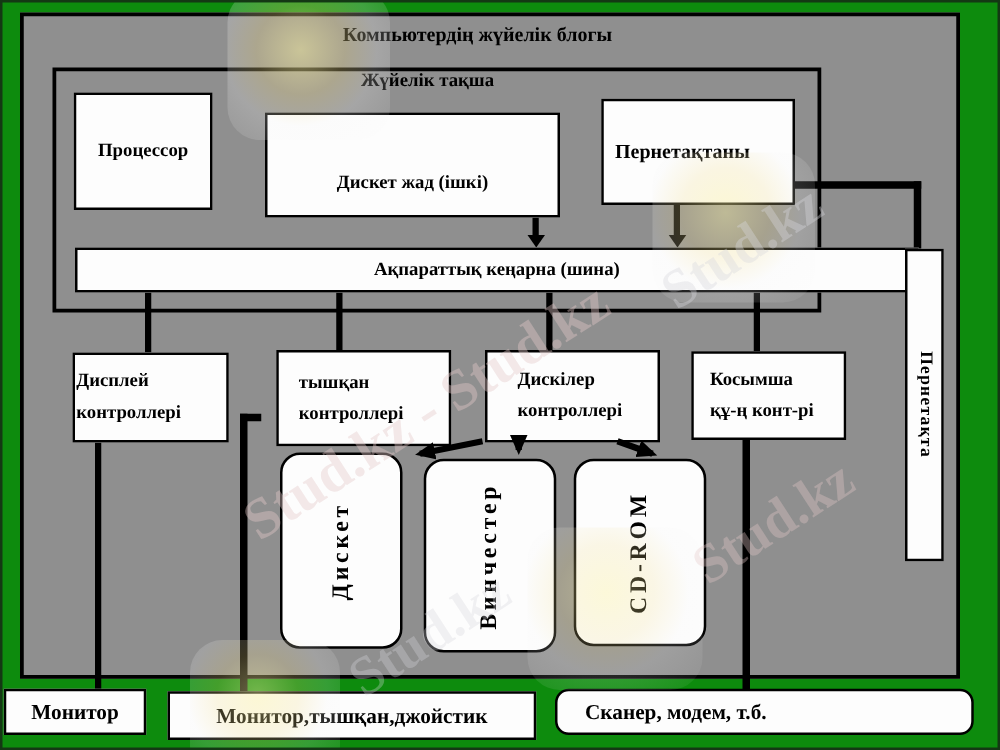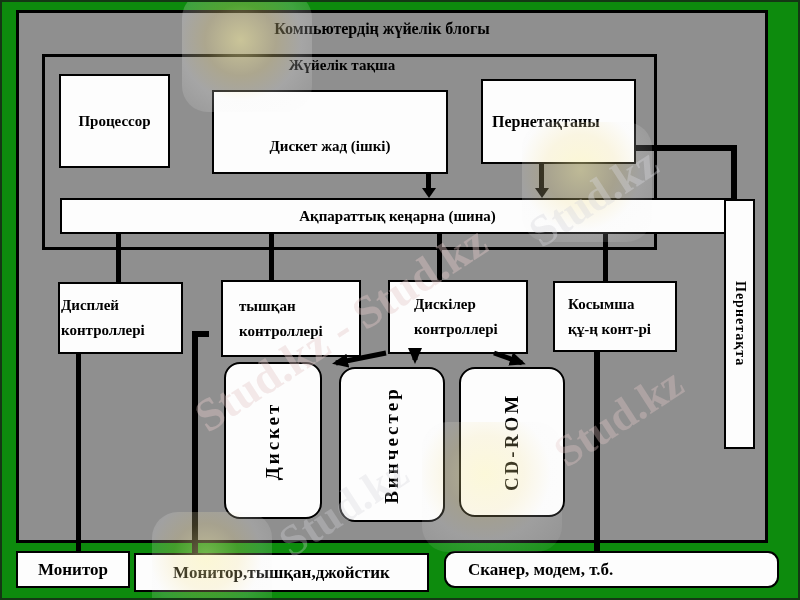--- a/index.html
+++ b/index.html
@@ -109,21 +109,21 @@
     </defs>
     <line x1="384" y1="351" x2="334" y2="361" stroke="#000" stroke-width="5" marker-end="url(#ah)"></line>
     <line x1="413" y1="351" x2="413" y2="358" stroke="#000" stroke-width="5" marker-end="url(#ah)"></line>
     <line x1="492" y1="351" x2="520" y2="361" stroke="#000" stroke-width="5" marker-end="url(#ah)"></line>
   </svg>
 
   <div class="box z3" style="left:722px;top:197px;width:31px;height:250px;">
     <span class="vtext-cw">Пернетақта</span>
   </div>
 
-  <div class="box z3" style="left:14px;top:549px;width:114px;height:37px;font-size:17px;">
+  <div class="box z3" style="left:1px;top:549px;width:114px;height:37px;font-size:17px;">
     <span>Монитор</span>
   </div>
   <div class="box z3" style="left:132px;top:551px;width:295px;height:39px;font-size:17px;">
     <span>Монитор,тышқан,джойстик</span>
   </div>
   <div class="box z3" style="left:442px;top:549px;width:335px;height:37px;font-size:17px;justify-content:flex-start;padding-left:22px;border-radius:11px;">
     <span>Сканер, модем, т.б.</span>
   </div>
 
   <div class="wmlogo" style="left:180px;top:-10px;width:130px;height:120px;"></div>

